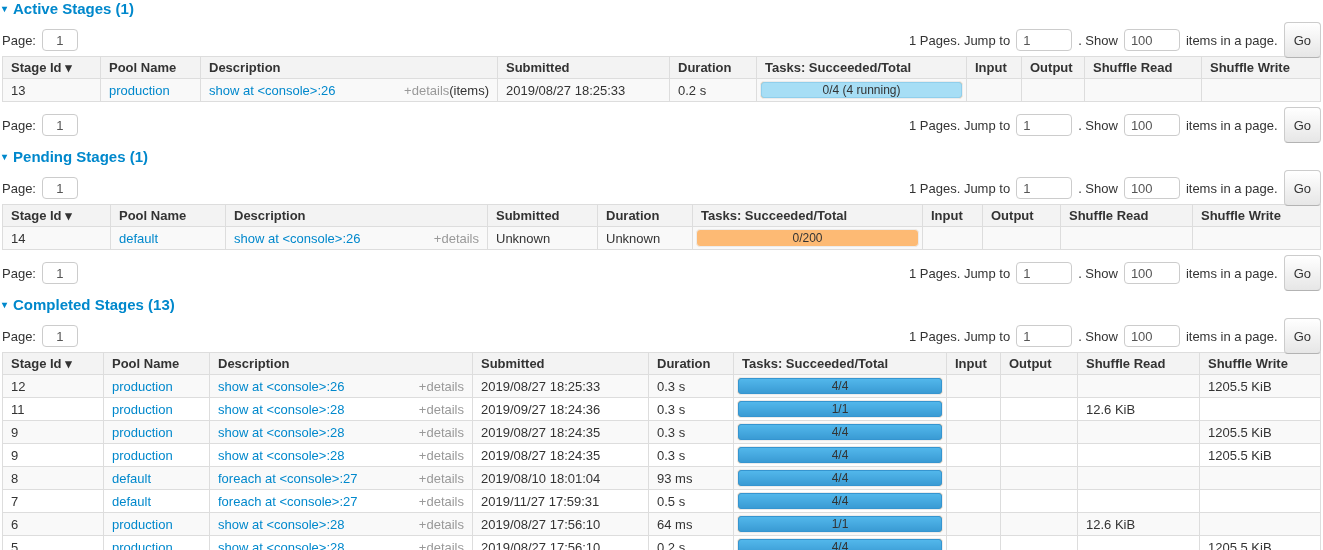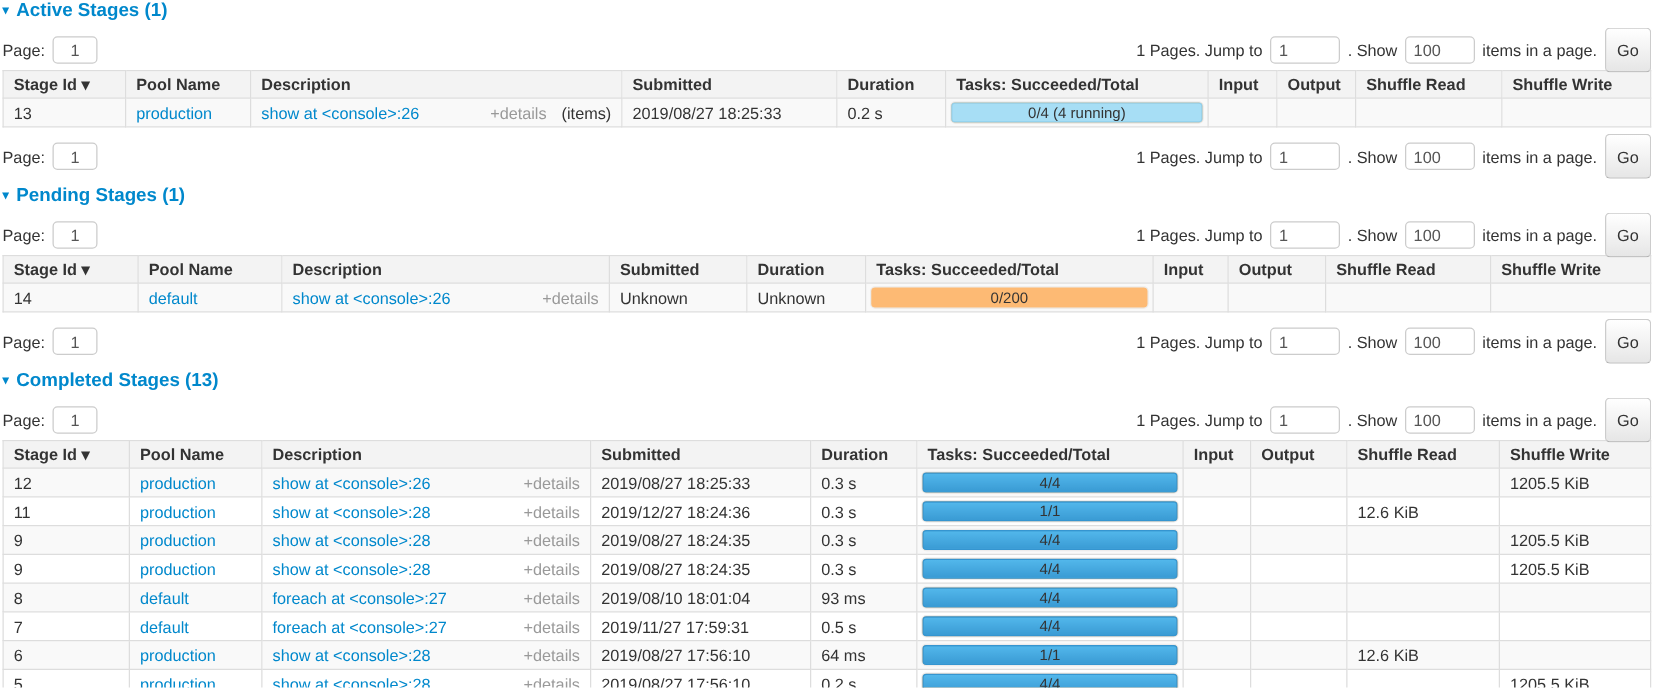--- a/index.html
+++ b/index.html
@@ -13,21 +13,21 @@
   .pag-left,.pag-right{display:flex;align-items:center;gap:6px}
   input.pg{height:22px;border:1px solid #ccc;border-radius:4px;padding:1px 6px;font:13px "Liberation Sans",sans-serif;color:#555;background:#fff}
   .page-num{width:36px;text-align:center;color:#999}
   .jump,.show{width:56px}
   .go-btn{height:36px;padding:1px 9px;font:13px "Liberation Sans",sans-serif;color:#333;background:linear-gradient(#fff,#e6e6e6);border:1px solid #ccc;border-bottom-color:#b3b3b3;border-radius:4px;cursor:pointer}
   table{border-collapse:collapse;table-layout:fixed;width:1319px;margin-top:5px}
   th,td{border:1px solid #ddd;padding:3px 8px;height:22px;overflow:hidden;white-space:nowrap;text-align:left;vertical-align:middle}
   th{font-weight:bold;background:#f3f3f3;color:#333}
   tbody tr:nth-child(odd){background:#f9f9f9}
   a.lnk{color:#0088cc;text-decoration:none;cursor:pointer}
-  .desc-extra{float:right;display:inline-flex;gap:12px}
+  .desc-extra{float:right;display:inline-flex;}
   .details{color:#999;cursor:pointer}
   .kill{color:#333;cursor:pointer}
   .c-tasks{padding:2px 3px}
   .progress{position:relative;height:18px;background:#fdba74;border:1px solid #ececec;border-radius:4px}
   .bar{position:absolute;top:0;bottom:0;border-radius:3px}
   .bar-completed{background:linear-gradient(#52b7eb,#3a9bd4);border:1px solid #3595d0}
   .bar-running{background:#a7def5;border:1px solid #90cfec}
   .bar-label{position:absolute;left:0;right:0;top:0;text-align:center;line-height:17px;font-size:12px;color:#333}
   
   .sec0 col:nth-child(1){width:98px}.sec0 col:nth-child(2){width:100px}.sec0 col:nth-child(3){width:297px}.sec0 col:nth-child(4){width:172px}.sec0 col:nth-child(5){width:87px}.sec0 col:nth-child(6){width:210px}.sec0 col:nth-child(7){width:55px}.sec0 col:nth-child(8){width:63px}.sec0 col:nth-child(9){width:117px}
@@ -290,21 +290,21 @@
   <tr>
     <td class="c-stage">11</td>
     <td><a class="lnk c-pool">production</a></td>
     <td>
       <a class="lnk c-desc-link">show at &lt;console&gt;:28</a>
       <span class="desc-extra">
         <span class="details c-details">+details</span>
 
       </span>
     </td>
-    <td class="c-submitted">2019/12/27 18:24:36</td>
+    <td class="c-submitted">2019/09/27 18:24:36</td>
     <td class="c-duration">0.3 s</td>
     <td class="c-tasks">
       <div class="progress">
         <div class="bar bar-completed" style="left: 0px; width: 100%;"></div>
 
         <span class="bar-label">1/1</span>
       </div>
     </td>
     <td class="c-input"></td>
     <td class="c-output"></td>

